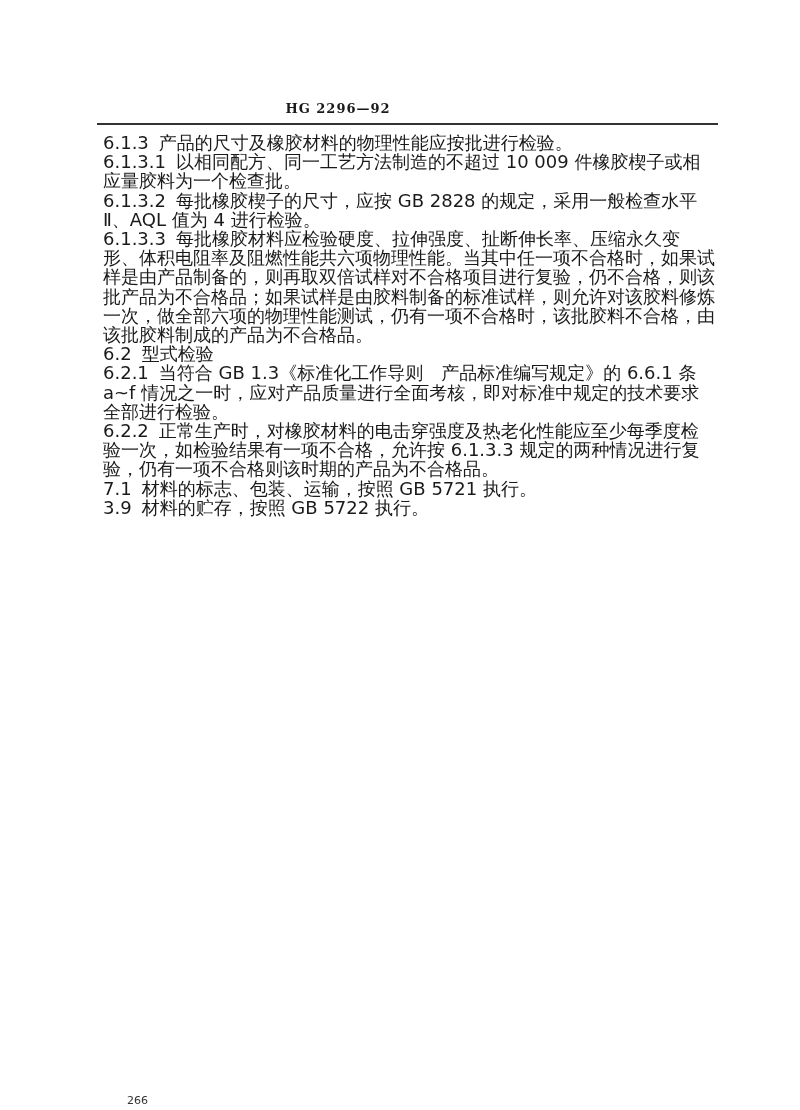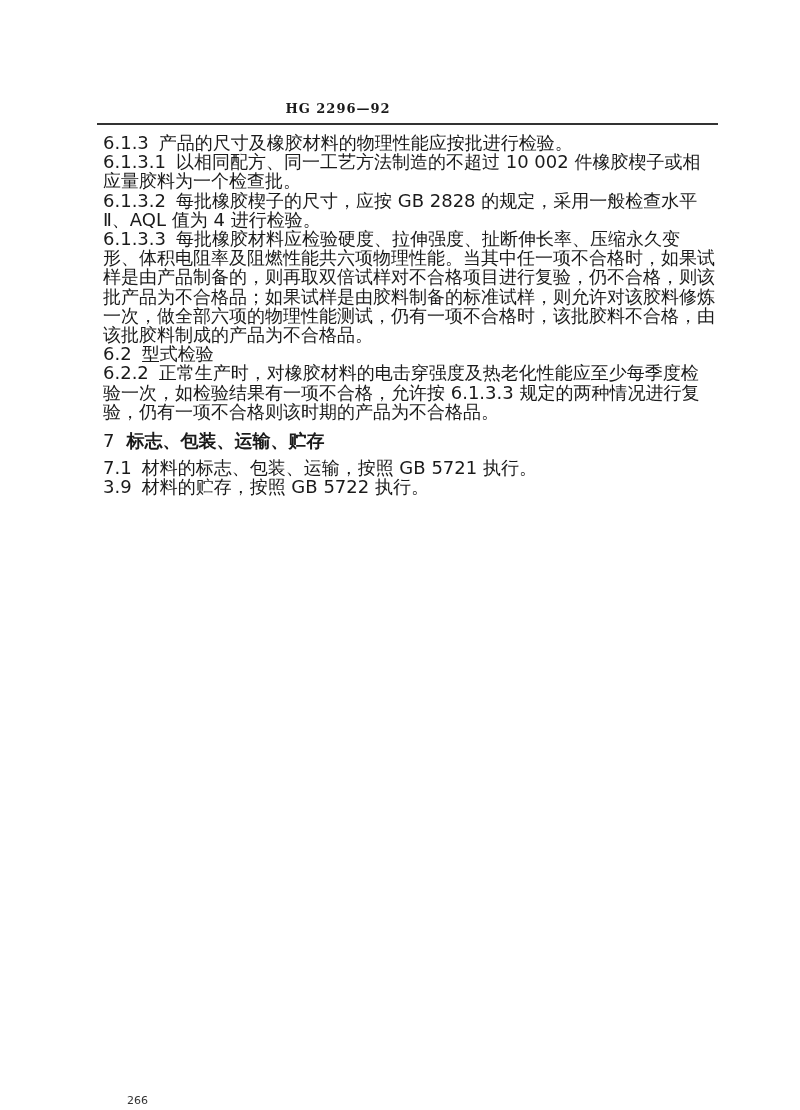--- a/index.html
+++ b/index.html
@@ -21,25 +21,25 @@
     .pageno { position: absolute; top: 1046px; left: 127px; font-size: 11px; color: #333; margin-top: 48px; }
   </style>
 </head>
 <body>
 
 <div class="header">HG 2296—92</div>
 <div class="rule"></div>
 
 <div class="content">
   <p class="p"><span class="num">6.1.3</span><span>产品的尺寸及橡胶材料的物理性能应按批进行检验。</span></p>
-  <p class="p"><span class="num">6.1.3.1</span><span>以相同配方、同一工艺方法制造的不超过 10 002 件橡胶楔子或相应量胶料为一个检查批。</span></p>
+  <p class="p"><span class="num">6.1.3.1</span><span>以相同配方、同一工艺方法制造的不超过 10 009 件橡胶楔子或相应量胶料为一个检查批。</span></p>
   <p class="p"><span class="num">6.1.3.2</span><span>每批橡胶楔子的尺寸，应按 GB 2828 的规定，采用一般检查水平Ⅱ、AQL 值为 4 进行检验。</span></p>
   <p class="p"><span class="num">6.1.3.3</span><span>每批橡胶材料应检验硬度、拉伸强度、扯断伸长率、压缩永久变形、体积电阻率及阻燃性能共六项物理性能。当其中任一项不合格时，如果试样是由产品制备的，则再取双倍试样对不合格项目进行复验，仍不合格，则该批产品为不合格品；如果试样是由胶料制备的标准试样，则允许对该胶料修炼一次，做全部六项的物理性能测试，仍有一项不合格时，该批胶料不合格，由该批胶料制成的产品为不合格品。</span></p>
   <p class="p"><span class="num">6.2</span><span>型式检验</span></p>
+  <p class="p"><span class="num">6.2.1</span><span>当符合 GB 1.3《标准化工作导则　产品标准编写规定》的 6.6.1 条 a~f 情况之一时，应对产品质量进行全面考核，即对标准中规定的技术要求全部进行检验。</span></p>
   <p class="p"><span class="num">6.2.2</span><span>正常生产时，对橡胶材料的电击穿强度及热老化性能应至少每季度检验一次，如检验结果有一项不合格，允许按 6.1.3.3 规定的两种情况进行复验，仍有一项不合格则该时期的产品为不合格品。</span></p>
 
-  <p class="p sec"><span class="num">7</span><span>标志、包装、运输、贮存</span></p>
 
   <p class="p"><span class="num">7.1</span><span>材料的标志、包装、运输，按照 GB 5721 执行。</span></p>
   <p class="p"><span class="num">3.9</span><span>材料的贮存，按照 GB 5722 执行。</span></p>
 </div>
 
 <div class="pageno">266</div>
 
 </body></html>

